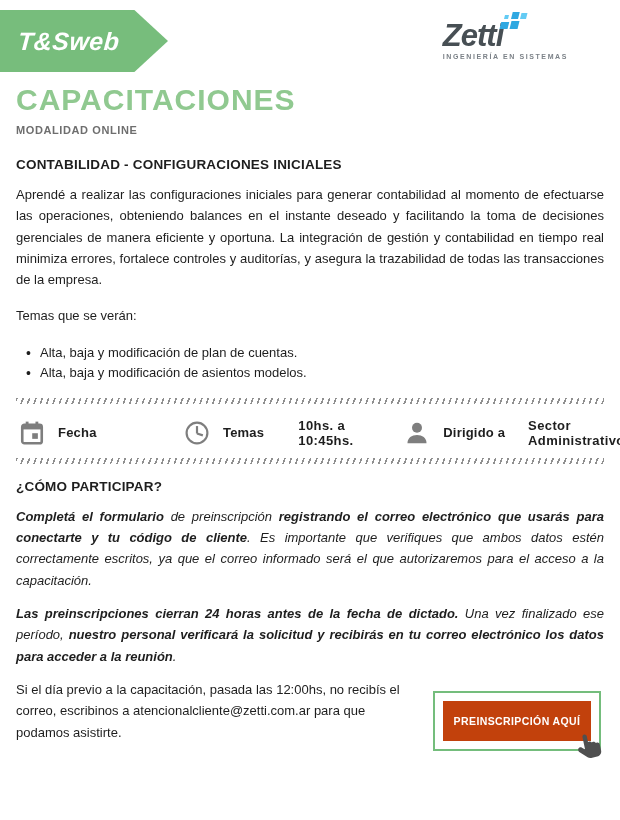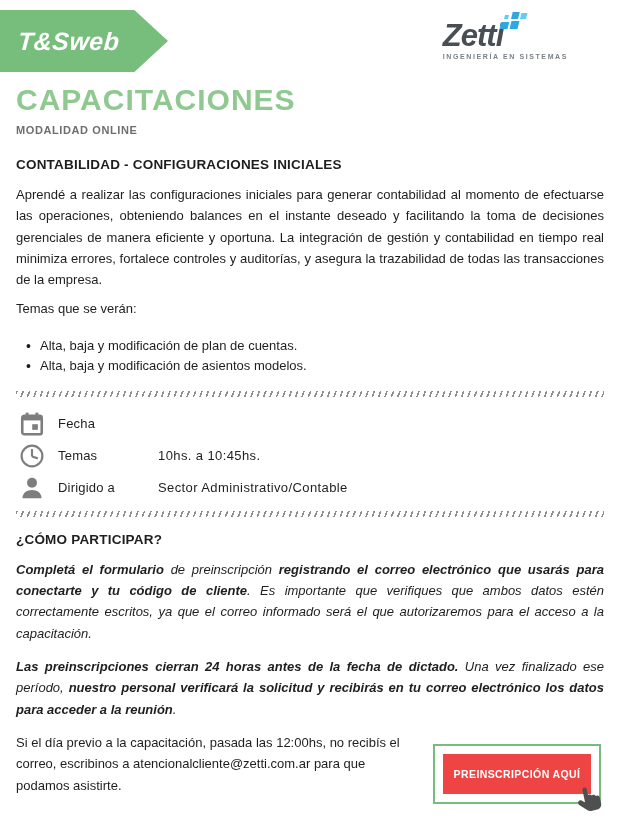--- a/index.html
+++ b/index.html
@@ -38,52 +38,52 @@
 
   
   .page-title { color: #90c990; font-size: 30px; font-weight: 800; letter-spacing: 1px; margin-top: 11px; }
   .subtitle { color: #6e6e6e; font-size: 11px; font-weight: 700; letter-spacing: 0.6px; margin-top: 7px; }
   .course-heading { font-size: 13.5px; font-weight: 800; margin-top: 21px; letter-spacing: 0.2px; }
   .section-heading { font-size: 13.5px; font-weight: 800; margin-top: 15px; letter-spacing: 0.2px; }
 
   
   p, .desc { font-size: 13px; line-height: 1.64; }
   .desc { margin-top: 12px; text-align: justify; }
-  .topics-label { font-size: 13px; margin-top: 10px; }
+  .topics-label { font-size: 13px; margin-top: 17px; }
   ul.topics { list-style: none; margin-top: 20px; }
   ul.topics li { font-size: 13px; line-height: 1.55; padding-left: 24px; position: relative; }
   ul.topics li::before { content: "•"; position: absolute; left: 10px; font-size: 14px; }
 
   
   .hatch {
     height: 6px; margin-top: 15px;
     background: repeating-linear-gradient(110deg, #8f8f8f 0 1.6px, transparent 1.6px 6px);
   }
   .hatch.h2m { margin-top: 10px; }
 
   
-  .details { margin-top: 14px; display: flex; flex-direction: column; gap: 6px; }
+  .details { margin-top: 14px; display: flex; flex-direction: row; gap: 23px; font-weight: bold; }
   .detail-row { display: flex; align-items: center; }
   .detail-icon { width: 26px; height: 26px; flex: 0 0 26px; margin-left: 3px; }
   .detail-label { font-size: 13px; margin-left: 13px; width: 100px; letter-spacing: 0.2px; }
   .detail-value { font-size: 13px; letter-spacing: 0.4px; }
 
   .rich { margin-top: 12px; text-align: justify; font-style: italic; }
   .rich b { font-weight: 700; }
 
   
   .cta-row { display: flex; margin-top: 12px; }
   .note { width: 403px; text-align: left; }
   .cta-outer {
     position: relative; margin-left: 14px; margin-top: 12px;
     width: 168px; height: 60px; background: #ffffff;
     border: 2px solid #74bd7c; padding: 8px; cursor: pointer; flex: 0 0 168px;
   }
   .cta-inner {
-    width: 100%; height: 100%; background: #ef4444;
+    width: 100%; height: 100%; background: #c2410c;
     display: flex; align-items: center; justify-content: center;
   }
   .cta-label { color: #ffffff; font-size: 10.5px; font-weight: 700; letter-spacing: 0.4px; white-space: nowrap; }
   .hand { position: absolute; right: -8px; bottom: -16px; width: 34px; height: 34px; transform: rotate(-12deg); }
 </style>
 </head>
 <body>
 
 <div class="page">
 

